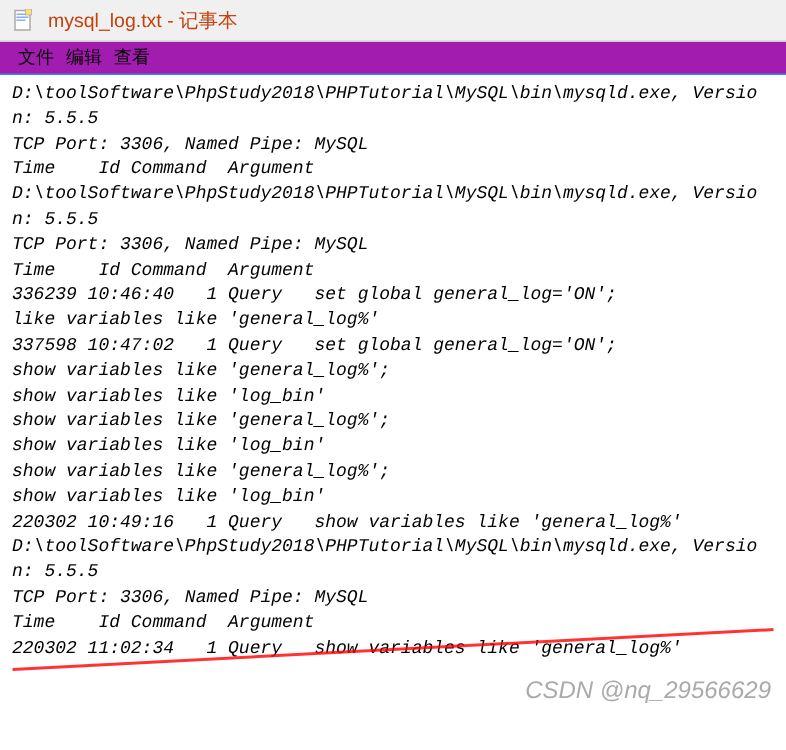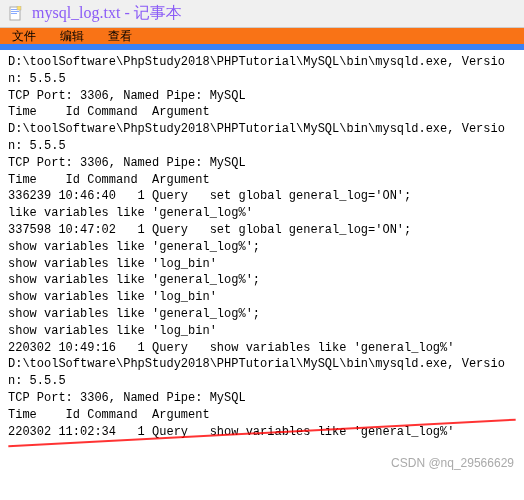--- a/index.html
+++ b/index.html
@@ -14,60 +14,60 @@
     .title-bar {
       background: #f0f0f0;
       border-bottom: 1px solid #ccc;
       padding: 4px 8px;
       display: flex;
       align-items: center;
       gap: 8px;
       height: 28px;
     }
     .title-bar-text {
-      font-family: Liberation Serif, serif;
-      font-size: 16px;
-      color: #8b5cf6;
+      font-family: Liberation Sans, sans-serif;
+      font-size: 13px;
+      color: #c2410c;
     }
     .menu-bar {
-      background: #f97316;
-      border-bottom: 6px solid #3b82f6;
+      background: #a21caf;
+      border-bottom: 1px solid #3b82f6;
       padding: 2px 8px;
       display: flex;
-      gap: 16px;
       height: 22px;
       align-items: center;
     }
     .menu-item {
       font-family: "Microsoft YaHei", SimSun, Arial, sans-serif;
       font-size: 12px;
       color: #000;
       cursor: pointer;
       padding: 1px 4px;
     }
     .content-area {
       background: #fff;
       padding: 4px 8px;
       height: calc(500px - 50px);
       overflow-y: auto;
       overflow-x: hidden;
       position: relative;
+      font-style: italic;
     }
     .log-line {
       white-space: pre-wrap;
       word-break: break-all;
       line-height: 1.4;
       color: #000;
       font-size: 12px;
     }
     .watermark {
       position: absolute;
       bottom: 30px;
       right: 10px;
-      font-size: 12px;
+      font-size: 16px;
       color: #aaa;
       font-family: Arial, sans-serif;
     }
   </style>
 </head>
 <body>
 
 <div class="title-bar">
   <span style="display:inline-block;width:16px;height:16px;">
     <svg width="16" height="16" viewBox="0 0 16 16">

